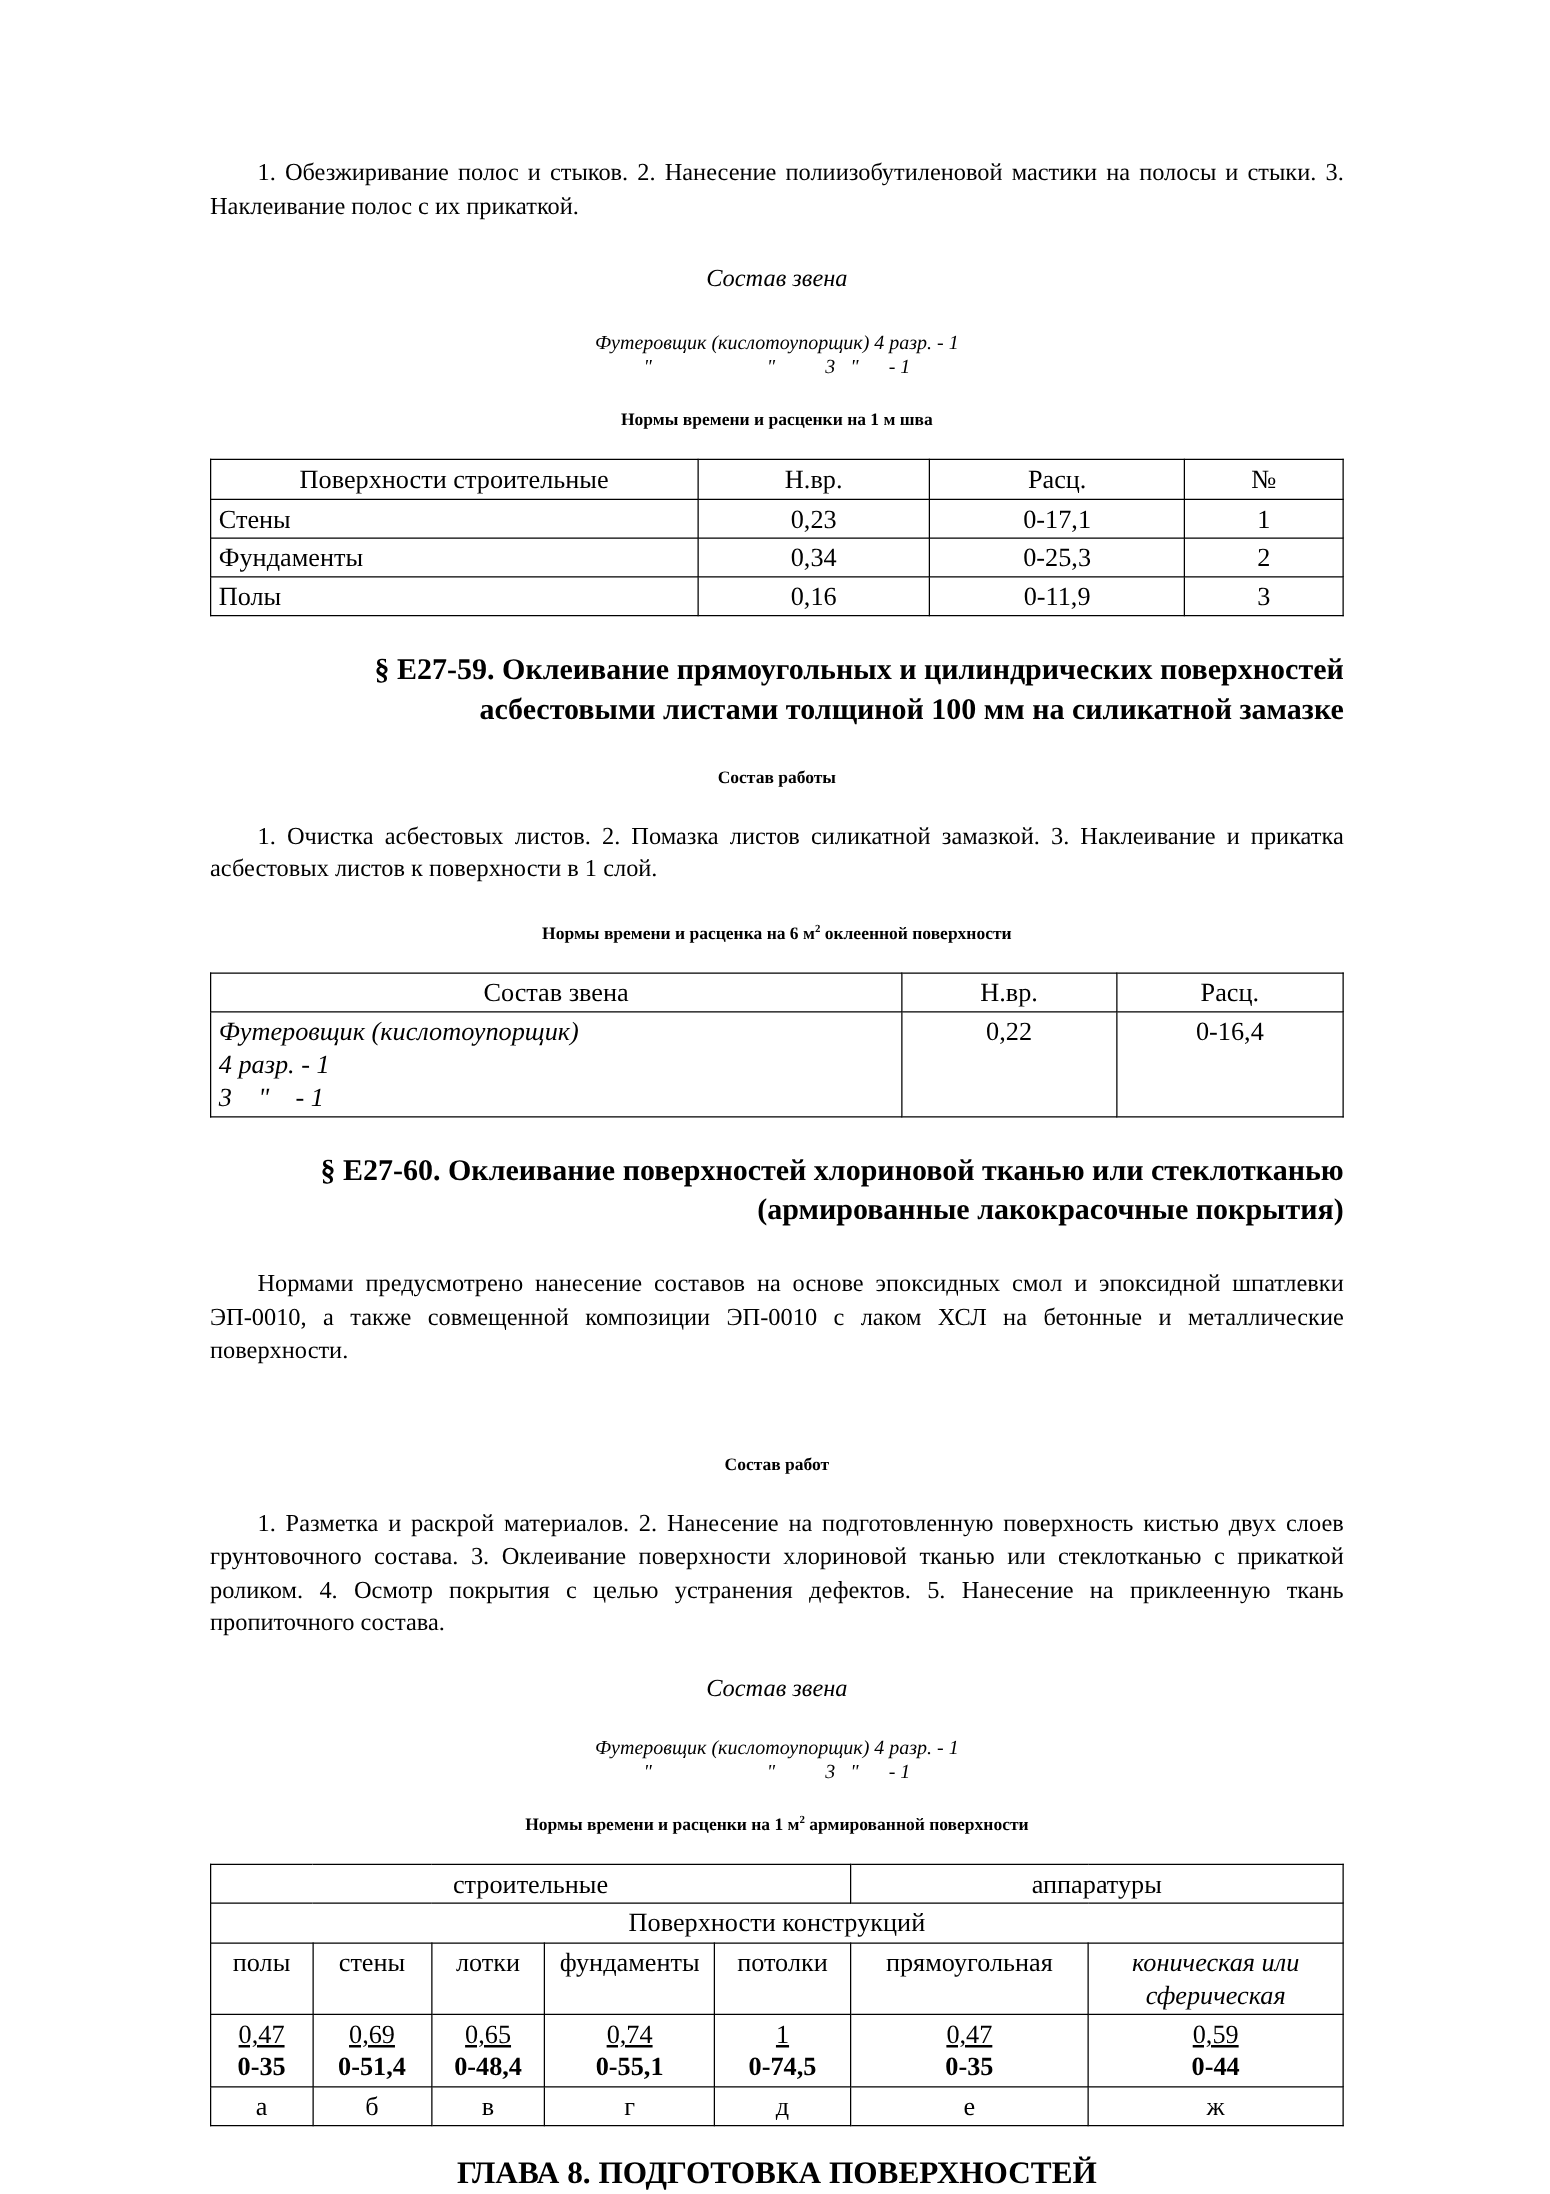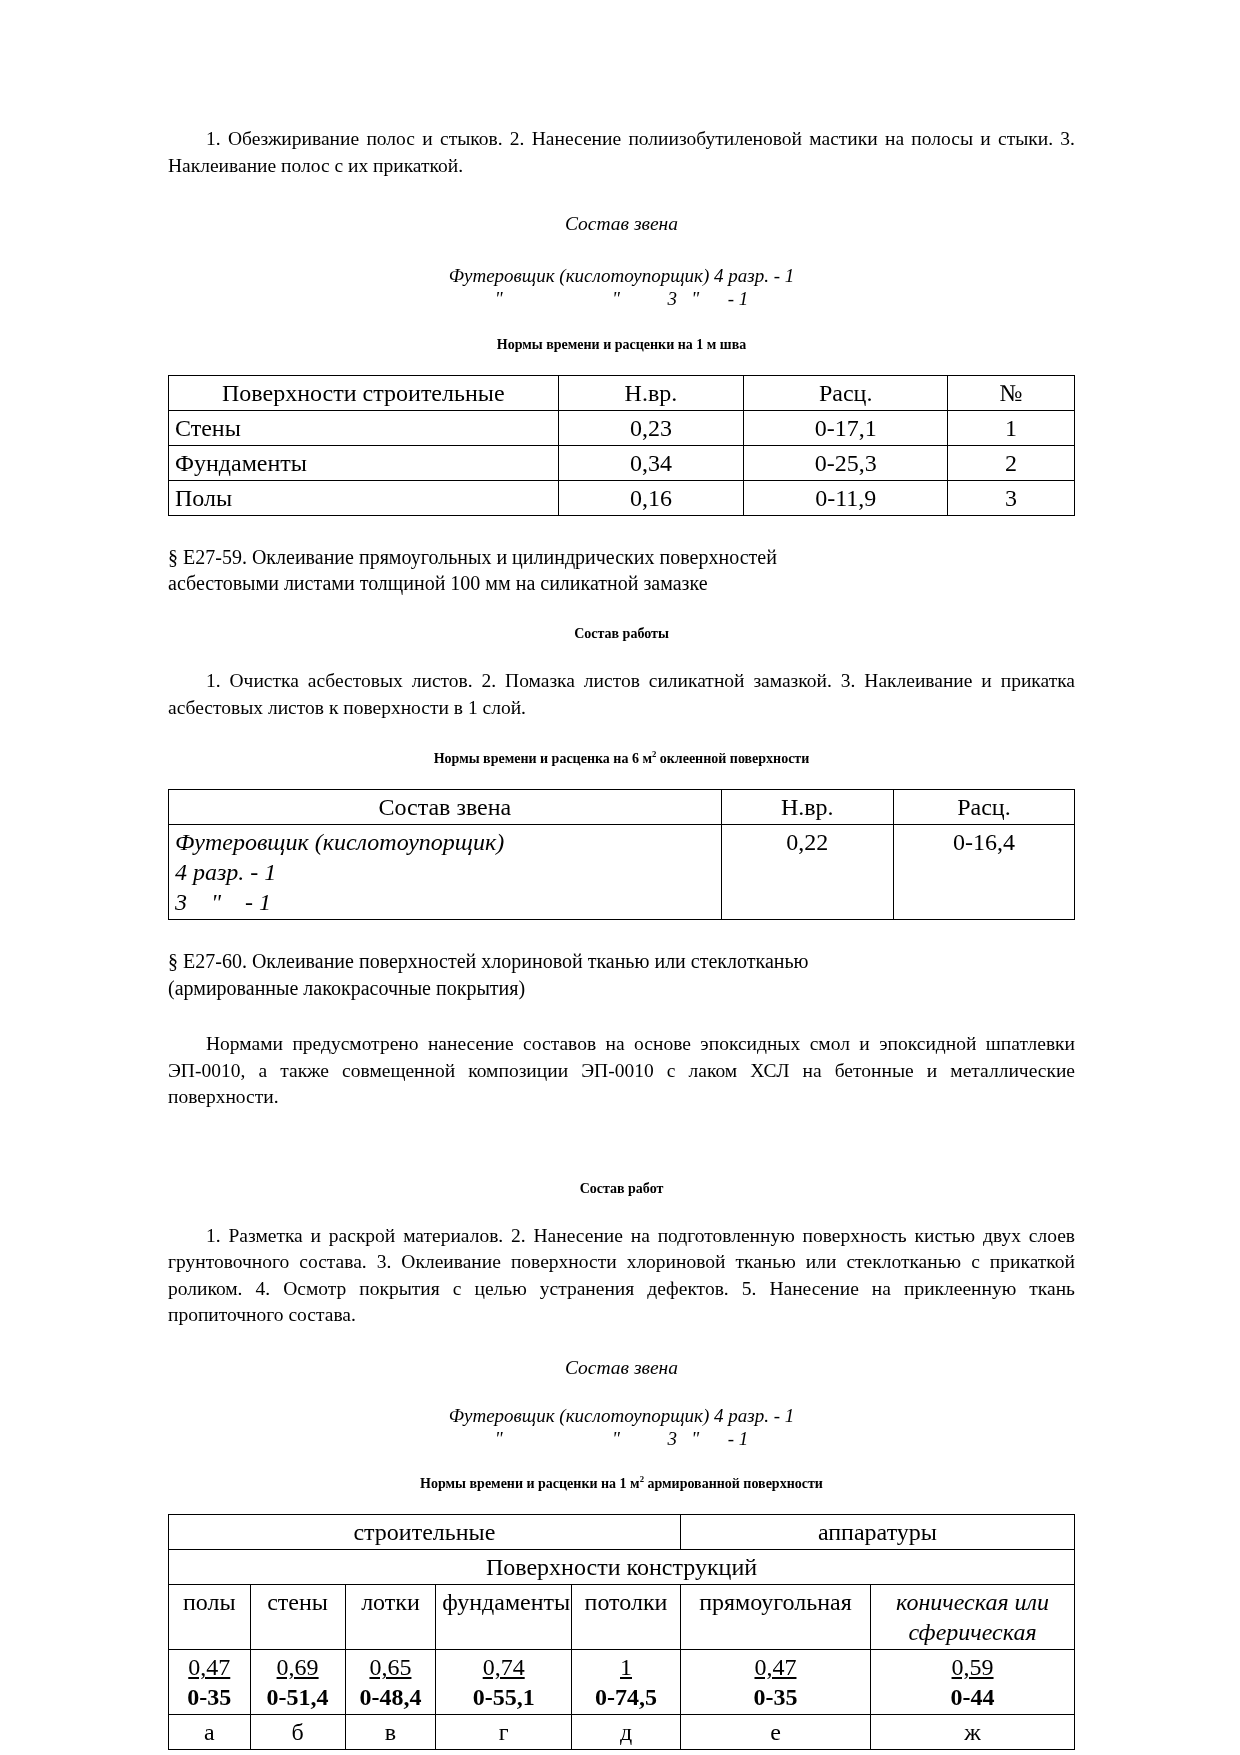--- a/index.html
+++ b/index.html
@@ -22,23 +22,23 @@
     padding: 126px 165px 24px 168px;
   }
   .para {
     font-size: 19.5px;
     line-height: 1.36;
     text-align: justify;
     text-indent: 38px;
     margin: 0;
   }
   .heading-center {
-    text-align: left;
-    font-weight: normal;
-    font-size: 20px;
+    text-align: right;
+    font-weight: bold;
+    font-size: 24px;
     line-height: 1.32;
     margin: 0;
     text-indent: 0;
   }
   .subheading {
     text-align: center;
     font-weight: bold;
     font-size: 14px;
     margin: 0;
     text-indent: 0;
@@ -46,42 +46,42 @@
   .ital-center {
     text-align: center;
     font-style: italic;
     font-size: 19.5px;
     margin: 0;
     text-indent: 0;
   }
   .sostav-zvena-block {
     text-align: center;
     font-style: italic;
-    font-size: 19px;
+    font-size: 16px;
     line-height: 1.2;
     margin: 0;
   }
   .zvena-line2 {
     display: block;
     white-space: pre;
     font-style: italic;
     letter-spacing: 0;
   }
   .sp22 { height: 22px; }
   .sp24 { height: 24px; }
   .sp26 { height: 26px; }
   .sp28 { height: 28px; }
   .sp30 { height: 30px; }
   .sp34 { height: 34px; }
   .sp70 { height: 70px; }
 
   table.doc-table {
     border-collapse: collapse;
     width: 100%;
-    font-size: 24px;
+    font-size: 21px;
     table-layout: fixed;
   }
   table.doc-table td,
   table.doc-table th {
     border: 1.4px solid #000;
     padding: 2px 6px;
     font-weight: normal;
     vertical-align: top;
     line-height: 1.25;
   }

